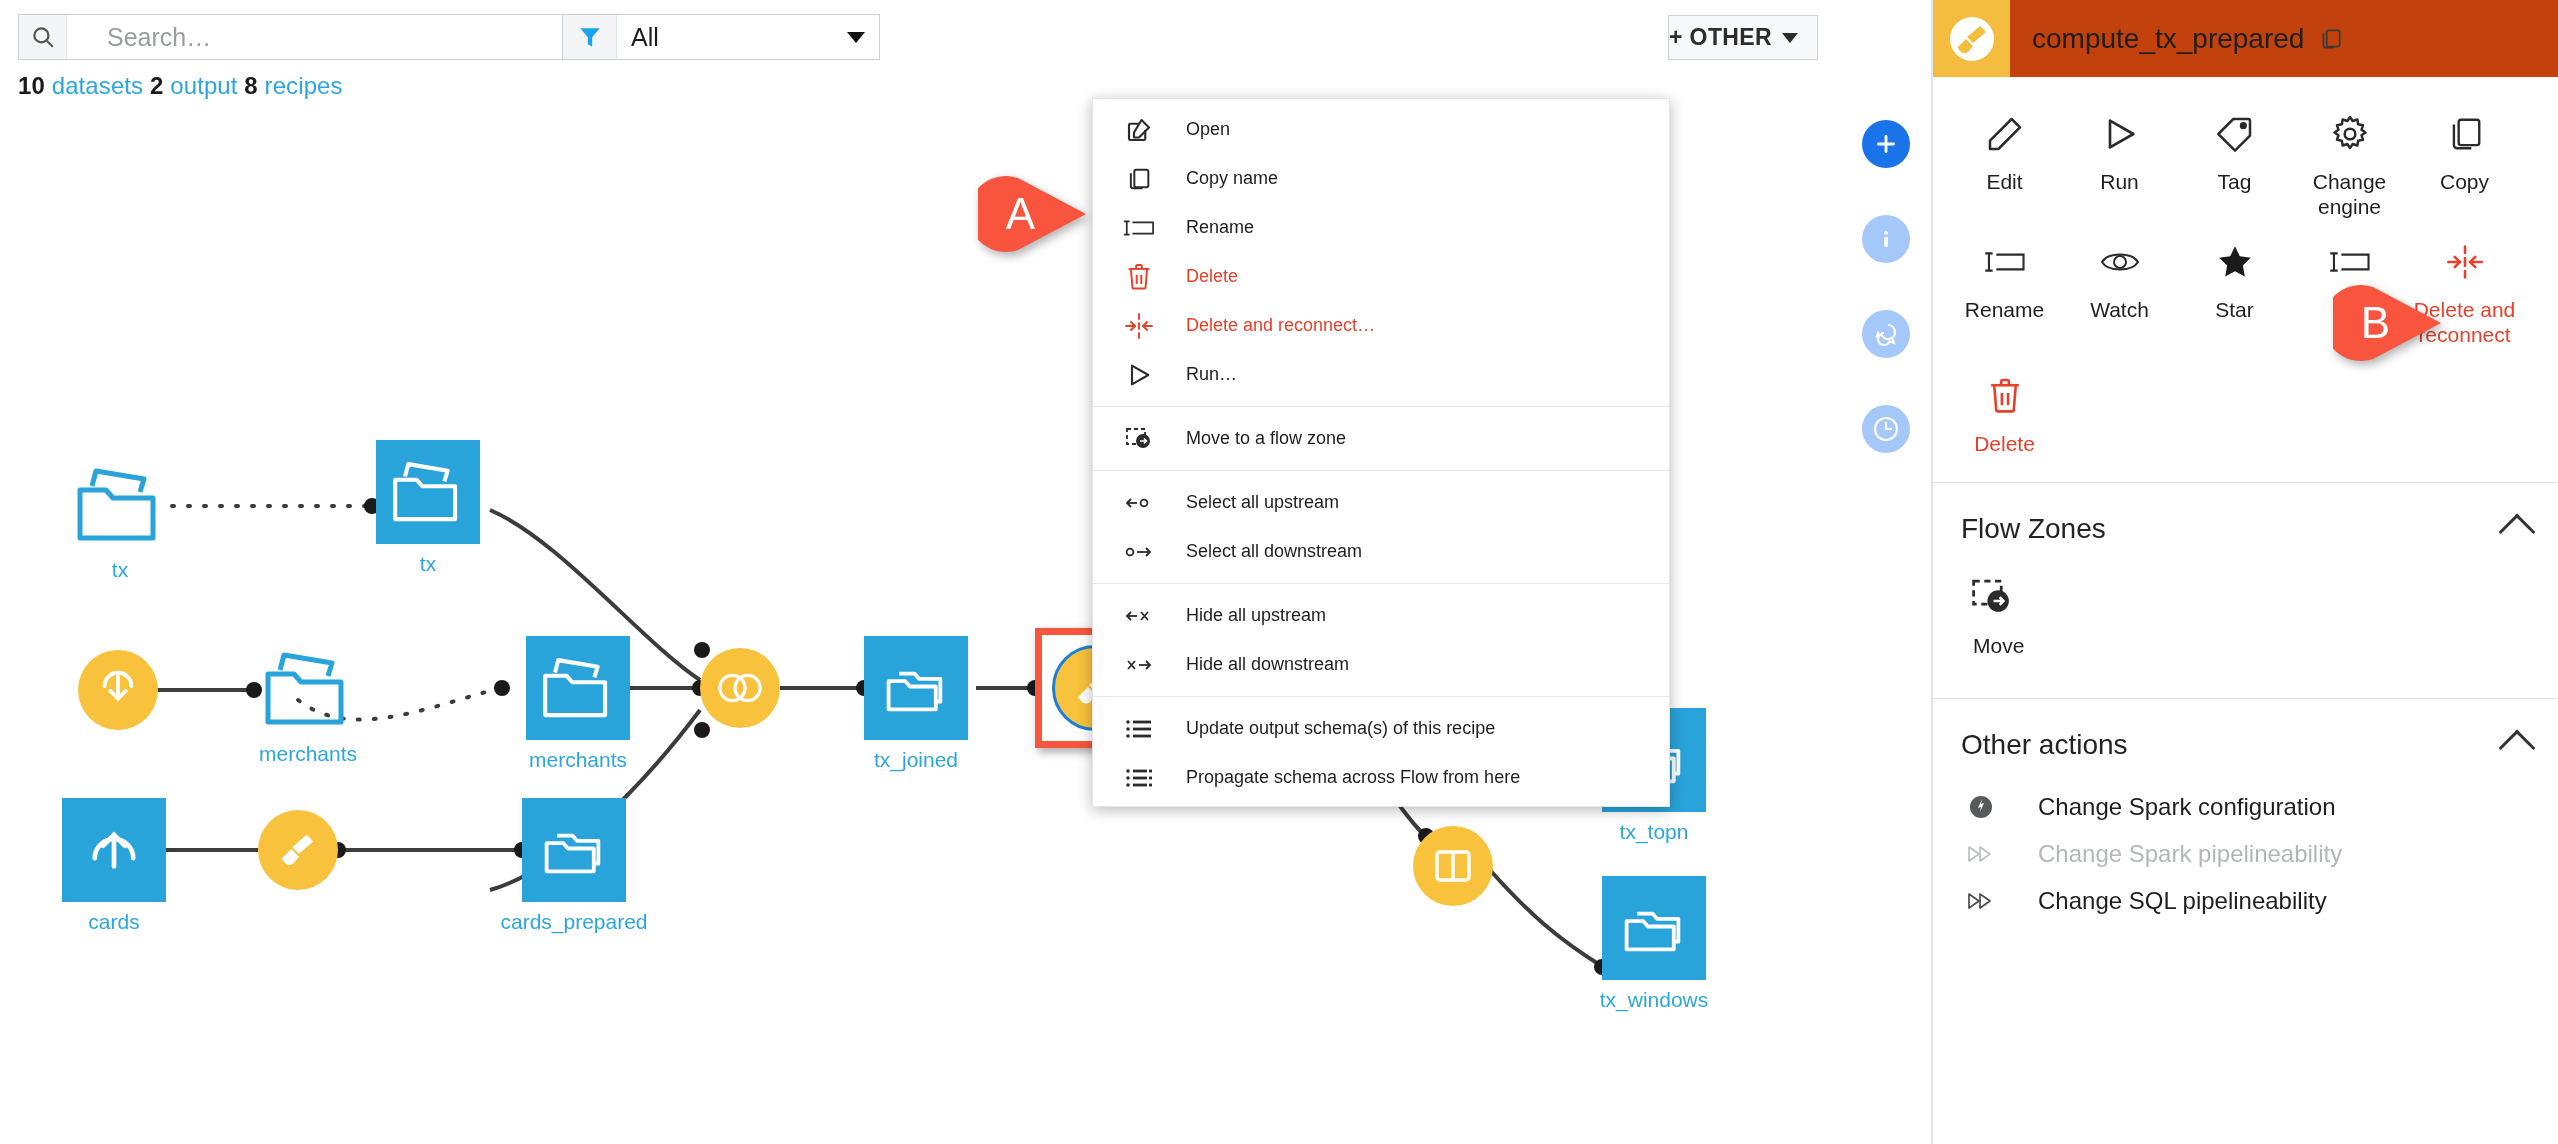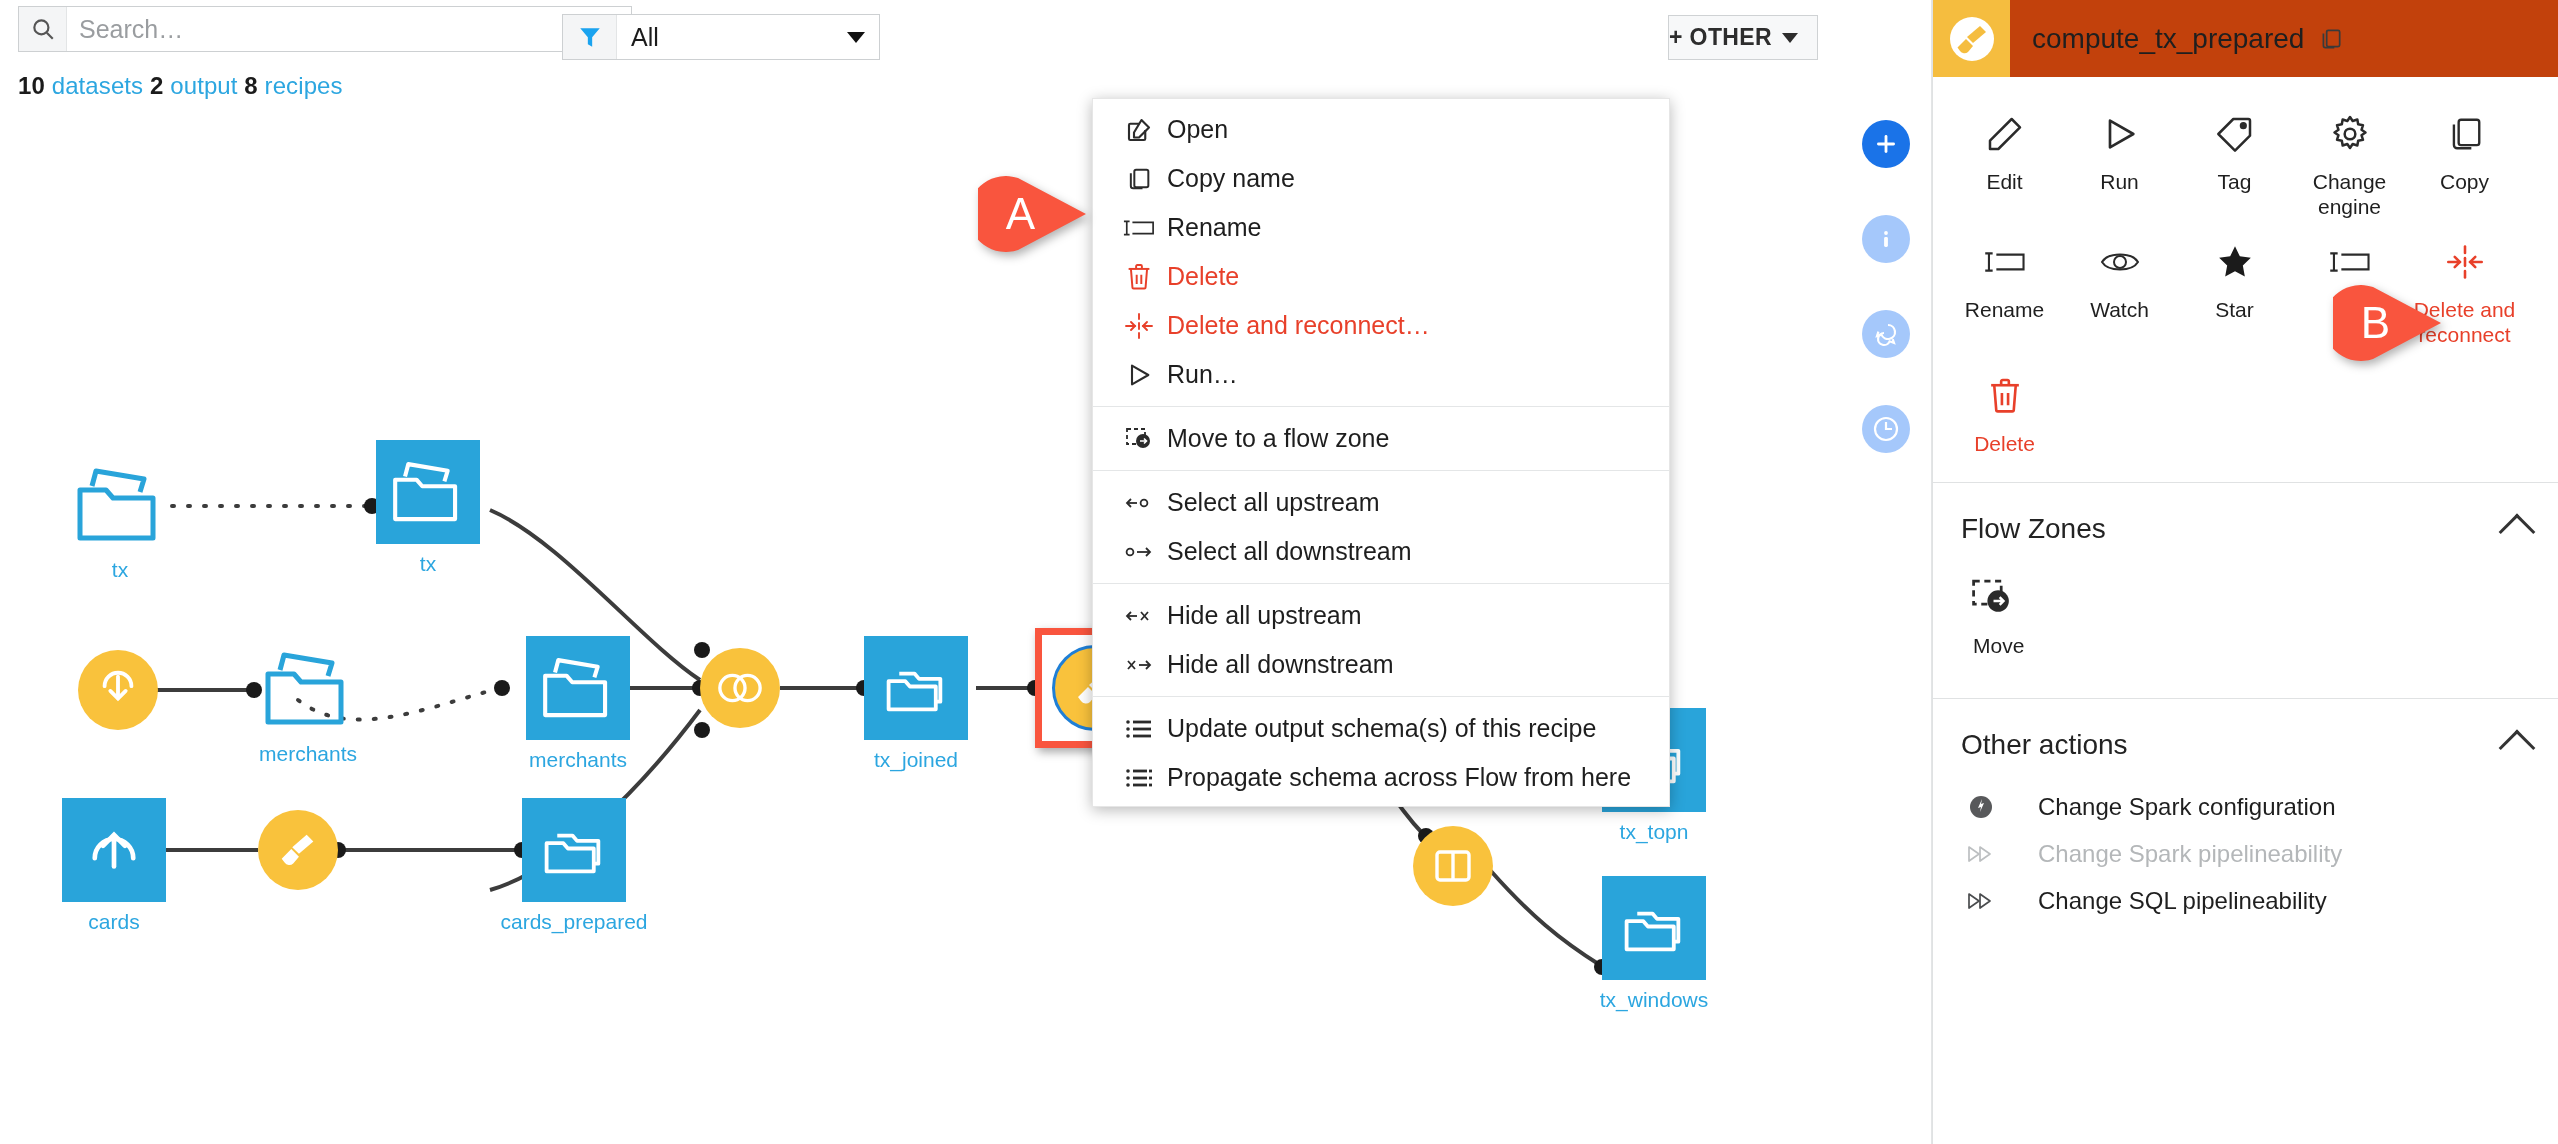--- a/index.html
+++ b/index.html
@@ -6,22 +6,22 @@
   html, body {
     width: 2558px; height: 1144px;
     font-family: "Liberation Sans", sans-serif;
     background: #ffffff;
     overflow: hidden;
   }
   #root { position: relative; width: 2558px; height: 1144px; }
 
   
   .topbar { position: absolute; left: 0; top: 0; width: 1840px; height: 72px; background:#fff; }
-  .search-wrap { position:absolute; left:18px; top:6px; display:flex; height:46px;
-     border:1px solid #cdd0d2; background:#fff; width:614px; }
+  .search-wrap { position:absolute; left:18px; top:14px; display:flex; height:46px;
+     border:1px solid #cdd0d2; background:#fff; width:614px;gap:28px; }
   .search-icon-box { width:48px; display:flex; align-items:center; justify-content:center;
      background:#f4f5f6; border-right:1px solid #e3e5e6; }
   .search-input { flex:1; border:0; outline:none; font-size:25px; color:#333;
      font-family:"Liberation Sans", sans-serif; padding-left:12px; }
   .search-input::placeholder { color:#9a9da0; }
 
   .filter-wrap { position:absolute; left:562px; top:14px; display:flex; height:46px;
      border:1px solid #cdd0d2; background:#fff; width:318px; }
   .filter-icon-box { width:54px; display:flex; align-items:center; justify-content:center;
      background:#f4f5f6; border-right:1px solid #e3e5e6;}
@@ -49,21 +49,21 @@
   .folder-node { width:104px; height:86px; display:flex; align-items:center; justify-content:center; }
   .recipe-circle { width:80px; height:80px; border-radius:50%; background:#f9c23c;
      display:flex; align-items:center; justify-content:center; }
   .sel-box { position:absolute; border:7px solid #f9553e; background:#fff; box-shadow:3px 4px 9px rgba(0,0,0,.35); }
 
   
   .ctx-menu { position:absolute; left:1092px; top:-12px; width:578px; background:#fff;
      box-shadow:0 3px 14px rgba(0,0,0,.28); border:1px solid #e6e6e6; padding:6px 0 4px 0; }
   .ctx-item { display:flex; align-items:center; height:49px; padding:0 16px 0 18px; cursor:default; }
   .ctx-ico { width:56px; display:flex; align-items:center; justify-content:center; flex:0 0 56px; }
-  .ctx-lbl { font-size:25px; color:#1e1e1e; }
+  .ctx-lbl { font-size:18px; color:#1e1e1e;margin-left:19px; }
   .ctx-item.danger .ctx-lbl { color:#e8402a; }
   .ctx-sep { height:1px; background:#e4e6e7; margin:7px 0; }
 
   
   .marker { position:absolute; width:110px; height:76px; filter:drop-shadow(3px 4px 5px rgba(0,0,0,.3)); }
   .marker-letter { position:absolute; left:0; top:0; width:85px; height:76px; display:flex;
      align-items:center; justify-content:center; color:#fff; font-size:44px; font-weight:400;
      font-family:"Liberation Sans", sans-serif; }
 
   

